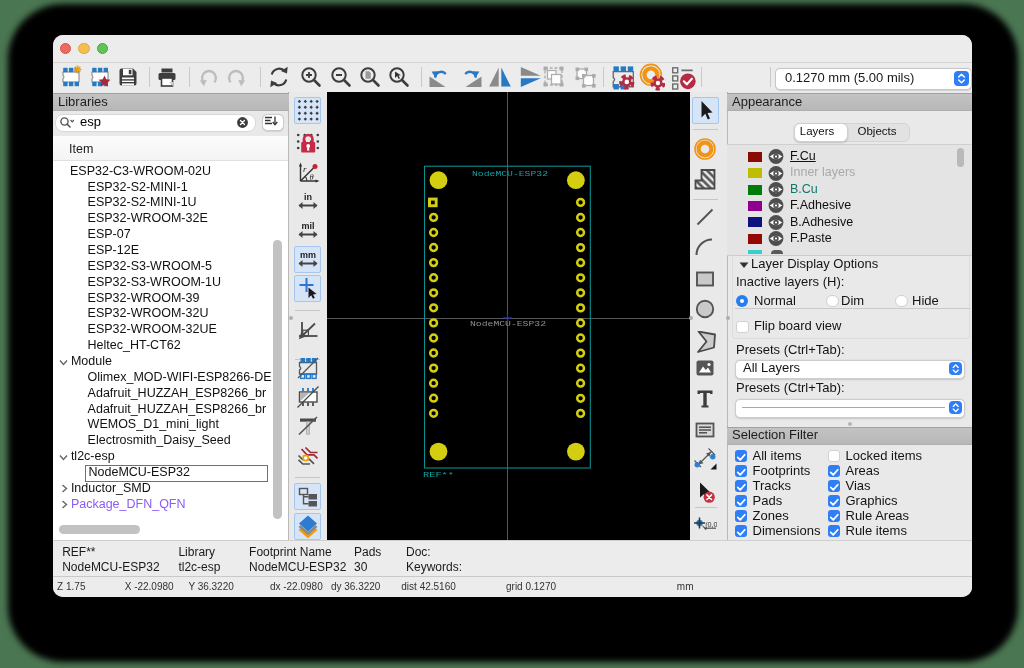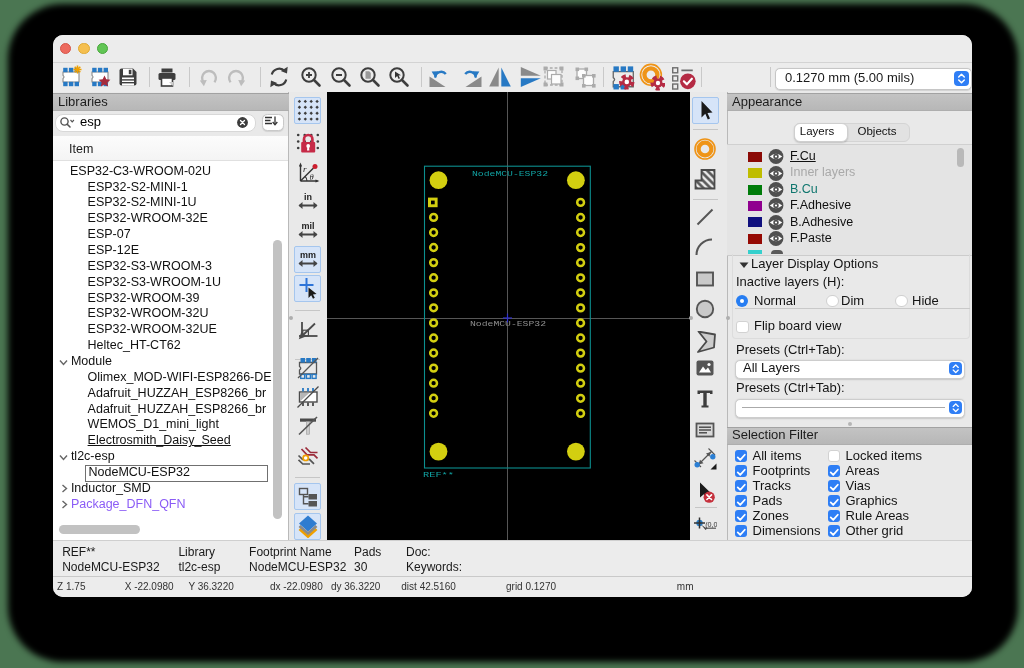--- a/index.html
+++ b/index.html
@@ -275,35 +275,35 @@
     </svg>
 <div style="position:absolute;left:0;top:101px;width:235px;height:25px;background:linear-gradient(#fcfcfc,#f4f4f4);border-bottom:1px solid #e0e0e0;box-sizing:border-box;"></div>
 <div style="position:absolute;left:16.0px;top:106.8px;font:400 12.5px 'Liberation Sans',sans-serif;color:#1c1c1c;white-space:nowrap;">Item</div>
 <div style="position:absolute;left:0;top:126px;width:235px;height:379px;background:#fff;"></div>
 <div style="position:absolute;left:17px;top:128.8px;font:400 12.5px 'Liberation Sans',sans-serif;color:#111;white-space:nowrap;">ESP32-C3-WROOM-02U</div>
 <div style="position:absolute;left:34.6px;top:144.6px;font:400 12.5px 'Liberation Sans',sans-serif;color:#111;white-space:nowrap;">ESP32-S2-MINI-1</div>
 <div style="position:absolute;left:34.6px;top:160.4px;font:400 12.5px 'Liberation Sans',sans-serif;color:#111;white-space:nowrap;">ESP32-S2-MINI-1U</div>
 <div style="position:absolute;left:34.6px;top:176.3px;font:400 12.5px 'Liberation Sans',sans-serif;color:#111;white-space:nowrap;">ESP32-WROOM-32E</div>
 <div style="position:absolute;left:34.6px;top:192.2px;font:400 12.5px 'Liberation Sans',sans-serif;color:#111;white-space:nowrap;">ESP-07</div>
 <div style="position:absolute;left:34.6px;top:208.0px;font:400 12.5px 'Liberation Sans',sans-serif;color:#111;white-space:nowrap;">ESP-12E</div>
-<div style="position:absolute;left:34.6px;top:223.8px;font:400 12.5px 'Liberation Sans',sans-serif;color:#111;white-space:nowrap;">ESP32-S3-WROOM-3</div>
+<div style="position:absolute;left:34.6px;top:223.8px;font:400 12.5px 'Liberation Sans',sans-serif;color:#111;white-space:nowrap;">ESP32-S3-WROOM-5</div>
 <div style="position:absolute;left:34.6px;top:239.7px;font:400 12.5px 'Liberation Sans',sans-serif;color:#111;white-space:nowrap;">ESP32-S3-WROOM-1U</div>
 <div style="position:absolute;left:34.6px;top:255.6px;font:400 12.5px 'Liberation Sans',sans-serif;color:#111;white-space:nowrap;">ESP32-WROOM-39</div>
 <div style="position:absolute;left:34.6px;top:271.4px;font:400 12.5px 'Liberation Sans',sans-serif;color:#111;white-space:nowrap;">ESP32-WROOM-32U</div>
 <div style="position:absolute;left:34.6px;top:287.2px;font:400 12.5px 'Liberation Sans',sans-serif;color:#111;white-space:nowrap;">ESP32-WROOM-32UE</div>
 <div style="position:absolute;left:34.6px;top:303.1px;font:400 12.5px 'Liberation Sans',sans-serif;color:#111;white-space:nowrap;">Heltec_HT-CT62</div>
 <svg style="position:absolute;left:6px;top:322.7px" width="9" height="9" viewBox="0 0 9 9">
       <path d="M1 2.5 L4.5 6.5 L8 2.5" stroke="#666" stroke-width="1.4" fill="none"></path>
     </svg>
 <div style="position:absolute;left:17.9px;top:318.9px;font:400 12.5px 'Liberation Sans',sans-serif;color:#111;white-space:nowrap;">Module</div>
 <div style="position:absolute;left:34.6px;top:334.8px;font:400 12.5px 'Liberation Sans',sans-serif;color:#111;white-space:nowrap;">Olimex_MOD-WIFI-ESP8266-DE</div>
 <div style="position:absolute;left:34.6px;top:350.6px;font:400 12.5px 'Liberation Sans',sans-serif;color:#111;white-space:nowrap;">Adafruit_HUZZAH_ESP8266_br</div>
 <div style="position:absolute;left:34.6px;top:366.5px;font:400 12.5px 'Liberation Sans',sans-serif;color:#111;white-space:nowrap;">Adafruit_HUZZAH_ESP8266_br</div>
 <div style="position:absolute;left:34.6px;top:382.4px;font:400 12.5px 'Liberation Sans',sans-serif;color:#111;white-space:nowrap;">WEMOS_D1_mini_light</div>
-<div style="position:absolute;left:34.6px;top:398.2px;font:400 12.5px 'Liberation Sans',sans-serif;color:#111;white-space:nowrap;text-decoration:underline;">Electrosmith_Daisy_Seed</div>
+<div style="position:absolute;left:34.6px;top:398.2px;font:400 12.5px 'Liberation Sans',sans-serif;color:#111;white-space:nowrap;">Electrosmith_Daisy_Seed</div>
 <svg style="position:absolute;left:6px;top:417.8px" width="9" height="9" viewBox="0 0 9 9">
       <path d="M1 2.5 L4.5 6.5 L8 2.5" stroke="#666" stroke-width="1.4" fill="none"></path>
     </svg>
 <div style="position:absolute;left:17.9px;top:414.1px;font:400 12.5px 'Liberation Sans',sans-serif;color:#111;white-space:nowrap;">tl2c-esp</div>
 <div style="position:absolute;left:31.5px;top:430.0px;width:183px;height:16.5px;background:#fff;border:1px solid #707070;box-sizing:border-box;"></div>
 <div style="position:absolute;left:35.5px;top:429.9px;font:400 12.5px 'Liberation Sans',sans-serif;color:#111;white-space:nowrap;">NodeMCU-ESP32</div>
 <svg style="position:absolute;left:7px;top:449.0px" width="9" height="9" viewBox="0 0 9 9">
       <path d="M2.5 1 L6.5 4.5 L2.5 8" stroke="#666" stroke-width="1.4" fill="none"></path>
     </svg>
 <div style="position:absolute;left:17.9px;top:445.8px;font:400 12.5px 'Liberation Sans',sans-serif;color:#111;white-space:nowrap;">Inductor_SMD</div>
@@ -666,21 +666,21 @@
         <path d="M2.6 6.2 L5 8.6 L9.4 3.6" stroke="#fff" stroke-width="1.7" fill="none" stroke-linecap="round" stroke-linejoin="round"></path>
       </svg></div>
 <div style="position:absolute;left:792.5px;top:472.9px;font:400 13px 'Liberation Sans',sans-serif;color:#141414;white-space:nowrap;">Rule Areas</div>
 <div class="cb" style="left:681.5px;top:489.8px;width:12.5px;height:12.5px"><svg width="12.5" height="12.5" viewBox="0 0 12 12">
         <path d="M2.6 6.2 L5 8.6 L9.4 3.6" stroke="#fff" stroke-width="1.7" fill="none" stroke-linecap="round" stroke-linejoin="round"></path>
       </svg></div>
 <div style="position:absolute;left:699.5px;top:487.9px;font:400 13px 'Liberation Sans',sans-serif;color:#141414;white-space:nowrap;">Dimensions</div>
 <div class="cb" style="left:774.5px;top:489.8px;width:12.5px;height:12.5px"><svg width="12.5" height="12.5" viewBox="0 0 12 12">
         <path d="M2.6 6.2 L5 8.6 L9.4 3.6" stroke="#fff" stroke-width="1.7" fill="none" stroke-linecap="round" stroke-linejoin="round"></path>
       </svg></div>
-<div style="position:absolute;left:792.5px;top:487.9px;font:400 13px 'Liberation Sans',sans-serif;color:#141414;white-space:nowrap;">Other grid</div>
+<div style="position:absolute;left:792.5px;top:487.9px;font:400 13px 'Liberation Sans',sans-serif;color:#141414;white-space:nowrap;">Rule items</div>
 <div style="position:absolute;left:235.5px;top:281.0px;width:4px;height:4px;border-radius:50%;background:#aeaeae;"></div>
 <div style="position:absolute;left:635.8px;top:281.0px;width:4px;height:4px;border-radius:50%;background:#aeaeae;"></div>
 <div style="position:absolute;left:672.5px;top:281.0px;width:4px;height:4px;border-radius:50%;background:#aeaeae;"></div>
 <div style="position:absolute;left:0;top:505px;width:919px;height:57px;background:#ececec;border-top:1px solid #cfcfcf;box-sizing:border-box;"></div>
 <div style="position:absolute;left:9.2px;top:510.2px;font:400 12px 'Liberation Sans',sans-serif;color:#1a1a1a;white-space:nowrap;">REF**</div>
 <div style="position:absolute;left:125.4px;top:510.2px;font:400 12px 'Liberation Sans',sans-serif;color:#1a1a1a;white-space:nowrap;">Library</div>
 <div style="position:absolute;left:196.1px;top:510.2px;font:400 12px 'Liberation Sans',sans-serif;color:#1a1a1a;white-space:nowrap;">Footprint Name</div>
 <div style="position:absolute;left:301.0px;top:510.2px;font:400 12px 'Liberation Sans',sans-serif;color:#1a1a1a;white-space:nowrap;">Pads</div>
 <div style="position:absolute;left:353.0px;top:510.2px;font:400 12px 'Liberation Sans',sans-serif;color:#1a1a1a;white-space:nowrap;">Doc:</div>
 <div style="position:absolute;left:9.2px;top:524.7px;font:400 12px 'Liberation Sans',sans-serif;color:#1a1a1a;white-space:nowrap;">NodeMCU-ESP32</div>

